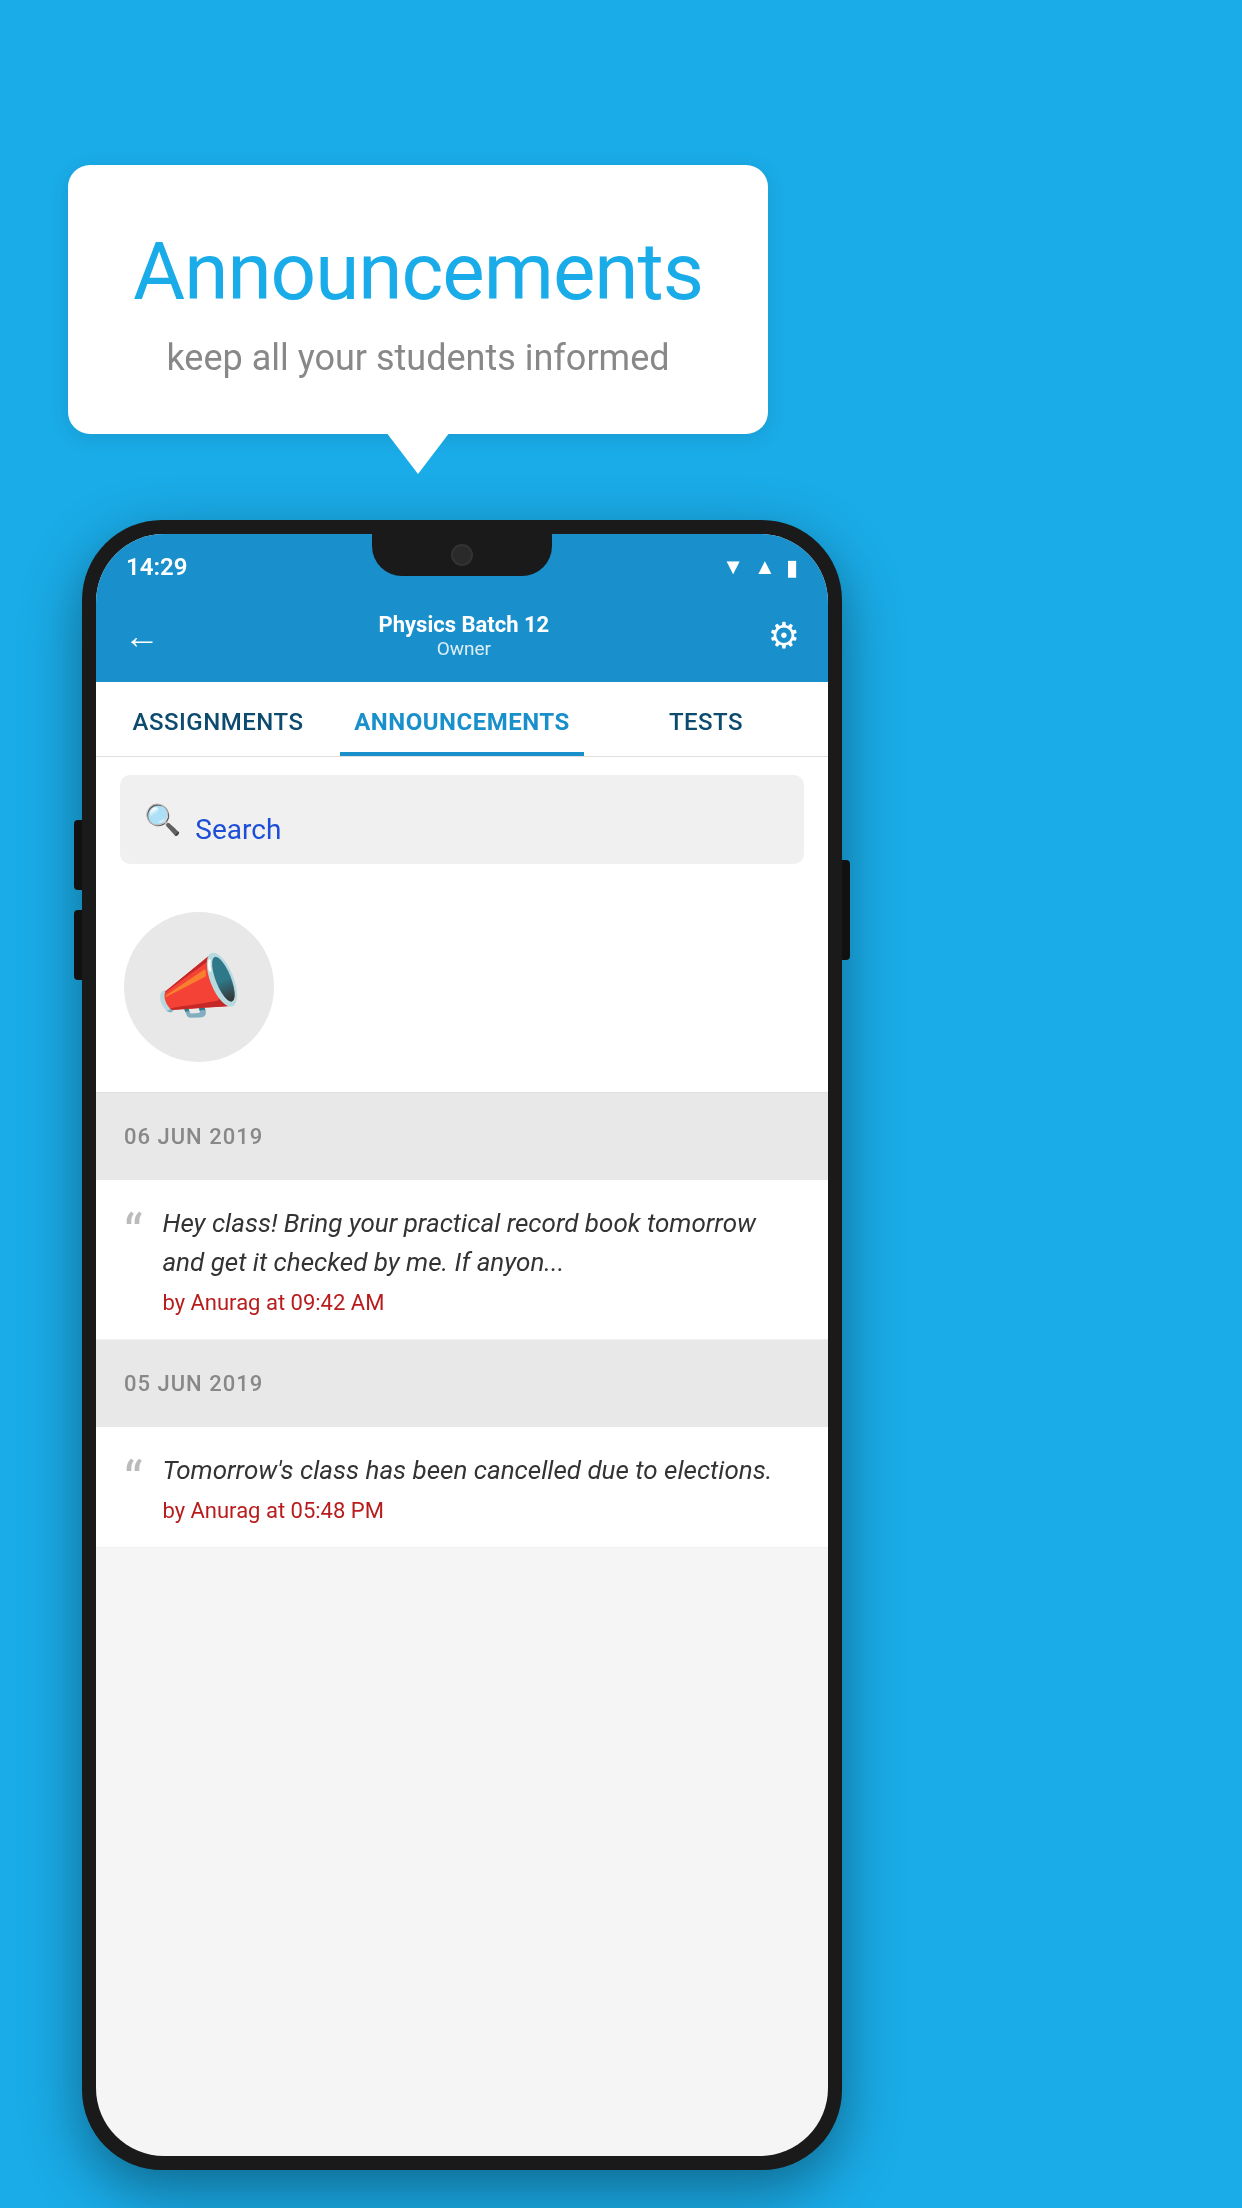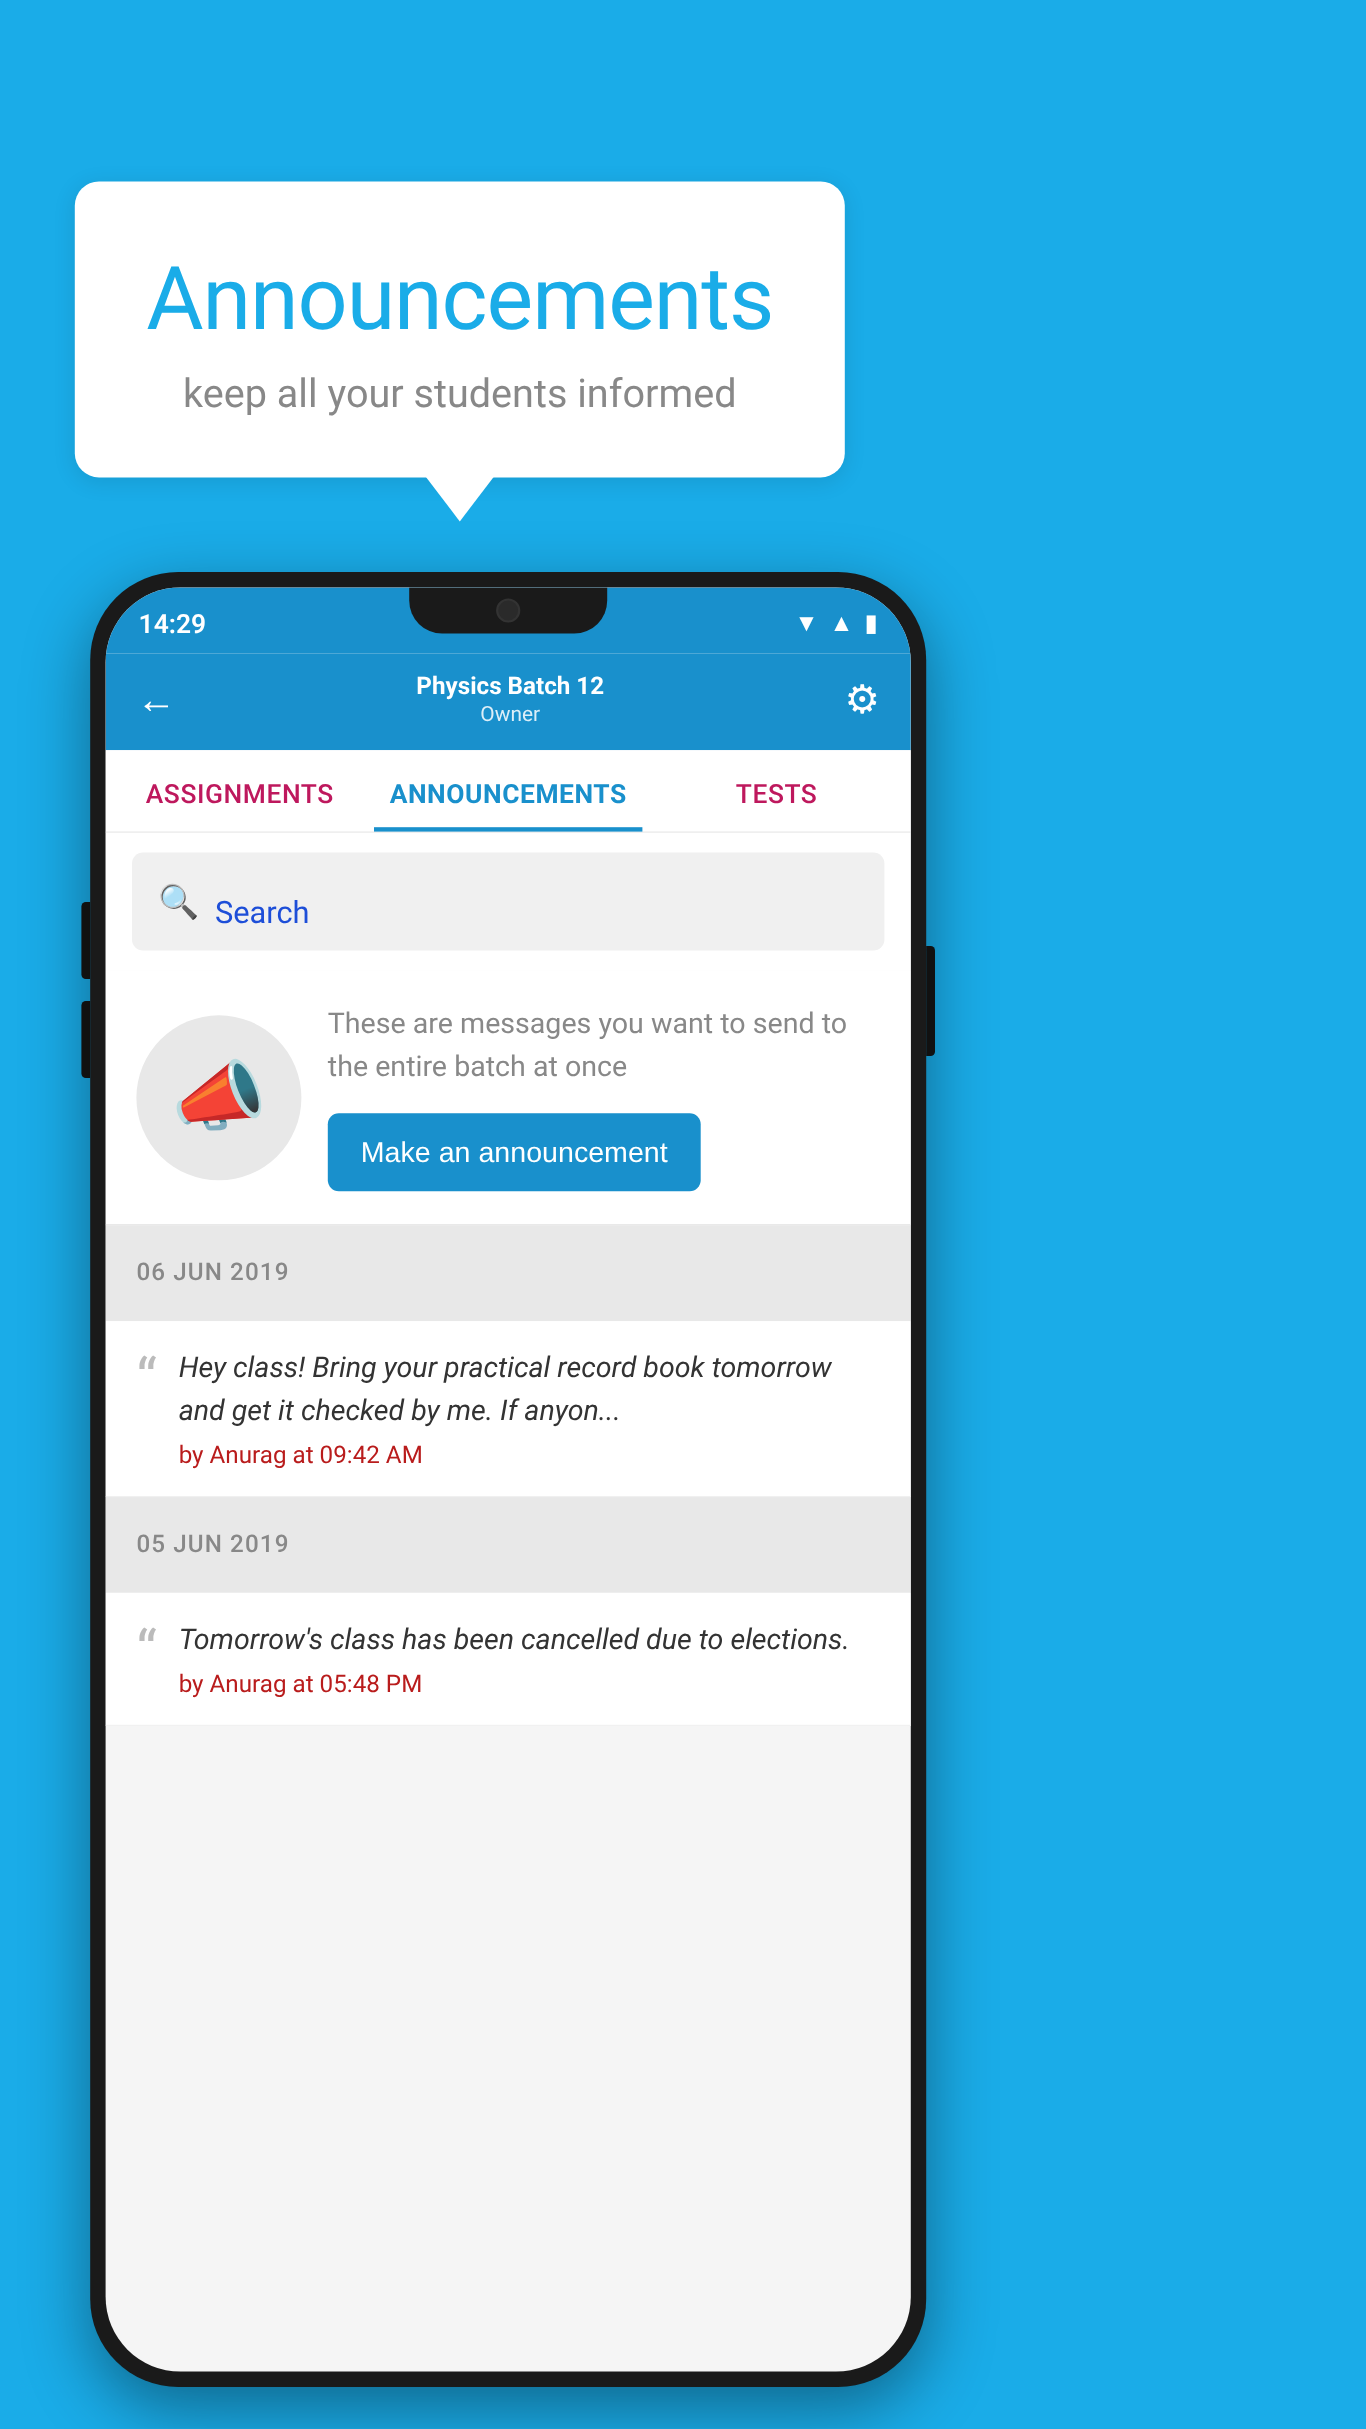--- a/index.html
+++ b/index.html
@@ -181,21 +181,21 @@
       display: flex;
       border-bottom: 1px solid #e0e0e0;
     }
 
     .tab-item {
       flex: 1;
       text-align: center;
       padding: 26px 10px 20px;
       font-size: 24px;
       font-weight: 500;
-      color: #be185d;
+      color: #0c4a6e;
       letter-spacing: 0.5px;
       cursor: pointer;
       position: relative;
     }
 
     .tab-item.active {
       color: #1990CC;
       font-weight: 700;
     }
 
@@ -414,24 +414,20 @@
         <div class="search-bar">
           <span class="search-icon-el">🔍</span>
           <span class="search-text">Search</span>
         </div>
       </div>
 
       <div class="promo-section">
         <div class="promo-icon-circle">
           <span class="megaphone-icon">📣</span>
         </div>
-        <div class="promo-right">
-          <div class="promo-description">These are messages you want to send to the entire batch at once</div>
-          <button class="make-announcement-btn">Make an announcement</button>
-        </div>
       </div>
 
       <div class="date-separator">
         <span>06  JUN  2019</span>
       </div>
 
       <div class="announcement-item">
         <div class="quote-icon">“</div>
         <div class="announcement-content">
           <div class="announcement-text">Hey class! Bring your practical record book tomorrow and get it checked by me. If anyon...</div>

